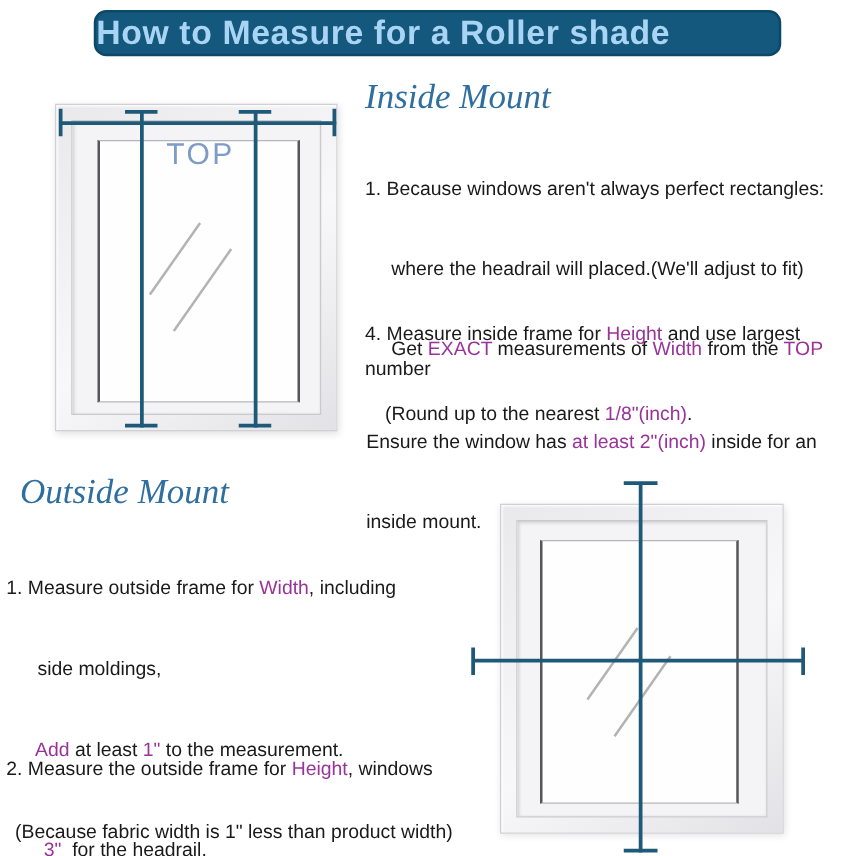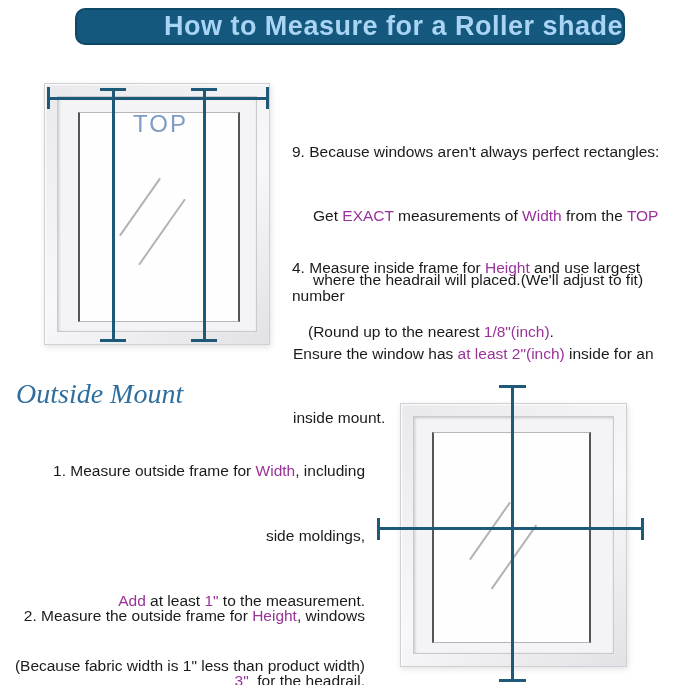--- a/index.html
+++ b/index.html
@@ -2,31 +2,31 @@
 <html style="--title_bg: #15587e; --title_border: #0d4866; --title_text: #a9d4f4; --heading_blue: #2f6f9f; --accent_purple: #993399; --measure_line: #1e5a78; --top_label: #7e9cc5; --body_text: #1a1a1a;"><head>
 <meta charset="utf-8">
 <style>
   html,body{margin:0;padding:0;background:#fff;}
   #page{position:relative;width:679px;height:685px;background:#ffffff;overflow:hidden;
         font-family:"Liberation Sans",sans-serif;color:var(--body_text,#1a1a1a);}
 
   
   #title-bar{position:absolute;left:75px;top:8px;width:550px;height:37px;
     background:var(--title_bg,#15587e);border:2px solid var(--title_border,#0d4866);
-    border-radius:10px;box-sizing:border-box;display:flex;align-items:center;justify-content:flex-end;}
+    border-radius:10px;box-sizing:border-box;display:flex;align-items:center;justify-content:flex-start;}
   #title-bar .t{color:var(--title_text,#a9d4f4);font-size:27px;font-weight:bold;letter-spacing:.5px;white-space:nowrap;}
 
   
   .section-heading{position:absolute;font-family:"Liberation Serif",serif;font-style:italic;
     font-size:28px;color:var(--heading_blue,#2f6f9f);white-space:nowrap;}
 
   
   .tblock{position:absolute;font-size:15.5px;white-space:pre-wrap;}
   .tblock .line{line-height:28px;height:28px;white-space:pre-wrap;}
-  .tblock.out .line{line-height:29px;height:29px;text-align:right;}
+  .tblock.out .line{line-height:29px;height:29px;}
   .pl7{padding-left:7px;}.pl16{padding-left:16px;}.pl21{padding-left:21px;}
   .pl23{padding-left:23px;}.pl25{padding-left:25px;}.pl30{padding-left:30px;}
   .purple{color:var(--accent_purple,#993399);}
 
   
   .window{position:absolute;}
   .frame-outer{position:absolute;inset:0;background:linear-gradient(145deg,#e9e9ec 0%,#f8f8fa 55%,#e2e2e6 100%);
     border:1px solid #cfcfd4;box-shadow:1px 2px 6px rgba(0,0,0,.12), inset 1px 1px 2px #ffffff;}
   .frame-mid{position:absolute;inset:13px;background:#f4f4f6;border:1px solid #c9c9ce;
     box-shadow:inset 1px 1px 3px rgba(0,0,0,.18);}
@@ -65,25 +65,26 @@
     <div class="m" style="left:47px;top:87px;width:3px;height:22px;"></div>
     <div class="m" style="left:266px;top:87px;width:3px;height:22px;"></div>
     <div class="m" style="left:112px;top:89px;width:3px;height:253px;"></div>
     <div class="m" style="left:100px;top:88px;width:26px;height:3px;"></div>
     <div class="m" style="left:100px;top:339px;width:26px;height:3px;"></div>
     <div class="m" style="left:203px;top:89px;width:3px;height:253px;"></div>
     <div class="m" style="left:191px;top:88px;width:26px;height:3px;"></div>
     <div class="m" style="left:191px;top:339px;width:26px;height:3px;"></div>
   </div>
 
+  <div class="section-heading" style="left:292px;top:62px;">Inside Mount</div>
 
   <div class="tblock" style="left:292px;top:102px;width:385px;">
-    <div class="line"><span>9. Because windows aren't always perfect rectangles:</span></div>
+    <div class="line"><span>1. Because windows aren't always perfect rectangles:</span></div>
+    <div class="line pl21"><span>where the headrail will placed.(We'll adjust to fit)</span></div>
     <div class="line pl21"><span>Get </span><span class="purple">EXACT</span><span> measurements of </span><span class="purple">Width</span><span> from the </span><span class="purple">TOP</span></div>
-    <div class="line pl21"><span>where the headrail will placed.(We'll adjust to fit)</span></div>
   </div>
 
   <div class="tblock" style="left:292px;top:218px;width:385px;">
     <div class="line"><span>4. Measure inside frame for </span><span class="purple">Height</span><span> and use largest number</span></div>
     <div class="line pl16"><span>(Round up to the nearest </span><span class="purple">1/8"(inch)</span><span>.</span></div>
   </div>
 
   <div class="tblock" style="left:293px;top:304px;width:385px;">
     <div class="line"><span>Ensure the window has </span><span class="purple">at least 2"(inch)</span><span> inside for an</span></div>
     <div class="line"><span>inside mount.</span></div>

